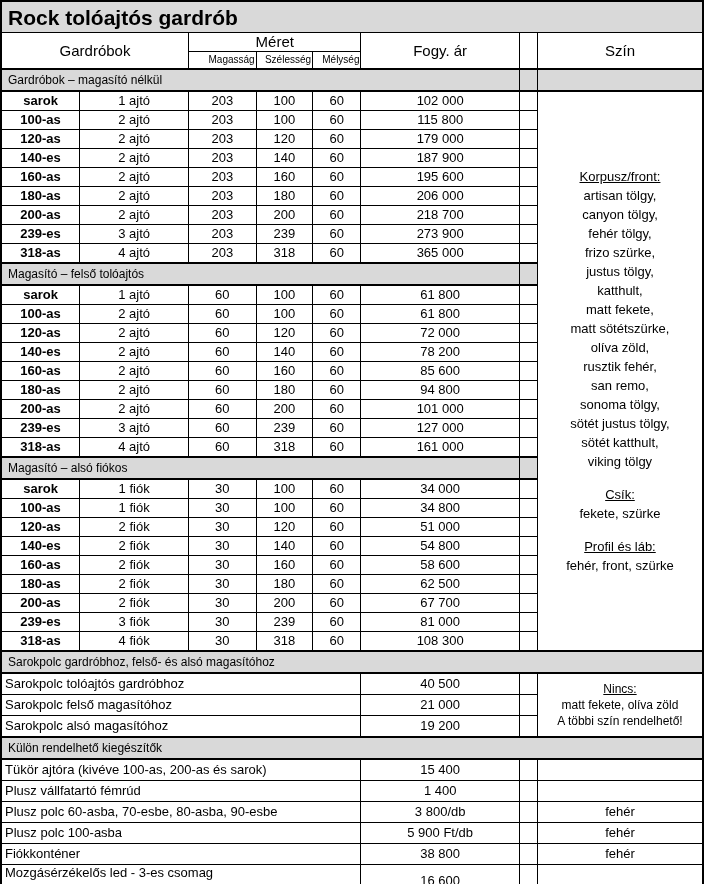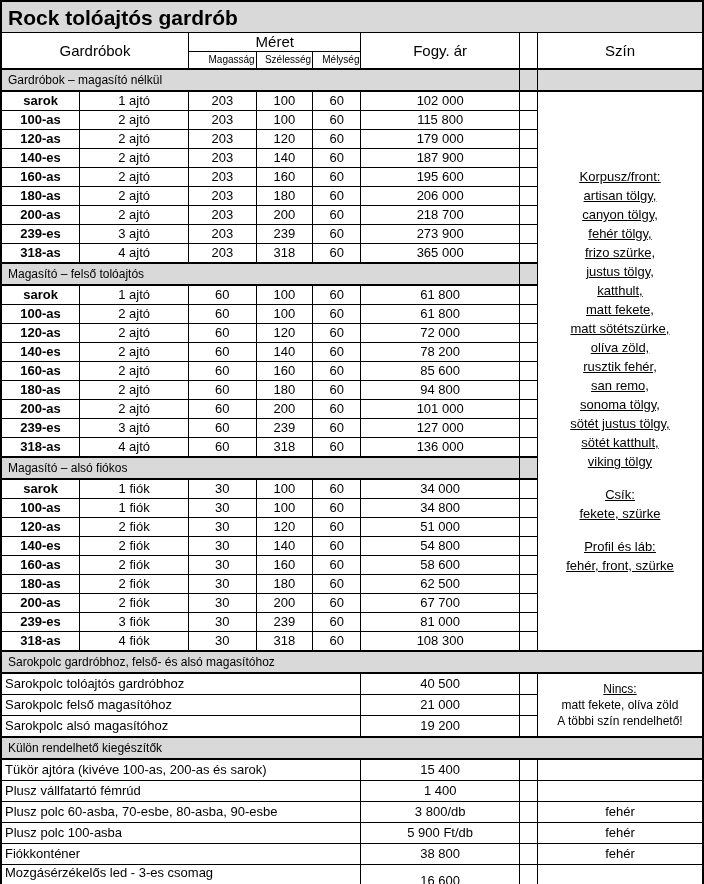--- a/index.html
+++ b/index.html
@@ -60,21 +60,21 @@
   tr.acc-row-double td { height: 32px; }
   td.name-col { font-weight: bold; }
   td.left-cell { text-align: left; }
   td.color-panel {
     font-size: 13px;
     line-height: 19px;
     white-space: normal;
     vertical-align: middle;
     padding: 0 4px;
   }
-  .color-group { margin: 14px 0; text-decoration: underline; }
+  .color-group { margin: 14px 0; }
   .group-title, .note-title { text-decoration: underline; }
   td.note-cell {
     font-size: 12px;
     line-height: 16px;
     white-space: normal;
     vertical-align: middle;
   }
   .cell-line { white-space: nowrap; }
 </style>
 </head>
@@ -297,21 +297,21 @@
           <td>60</td>
           <td>127 000</td>
           <td></td>
         </tr>
         <tr class="data-row">
           <td class="name-col">318-as</td>
           <td>4 ajtó</td>
           <td>60</td>
           <td>318</td>
           <td>60</td>
-          <td>136 000</td>
+          <td>161 000</td>
           <td></td>
         </tr>
         <tr class="band-row">
           <td class="band-label" colspan="6">Magasító – alsó fiókos</td>
           <td></td>
         </tr>
         <tr class="data-row">
           <td class="name-col">sarok</td>
           <td>1 fiók</td>
           <td>30</td>

